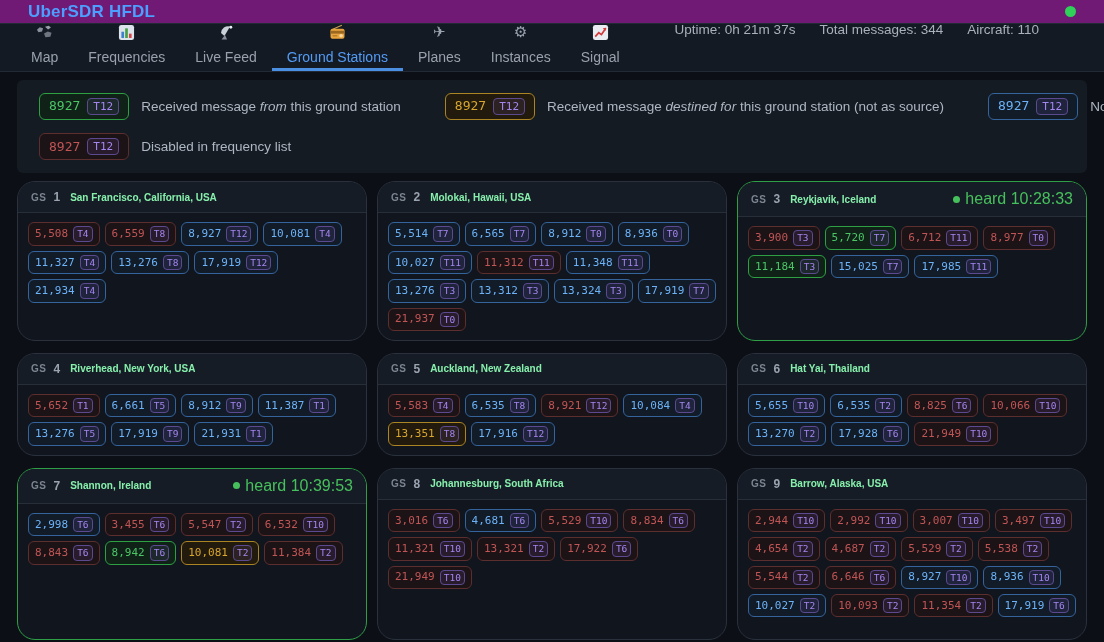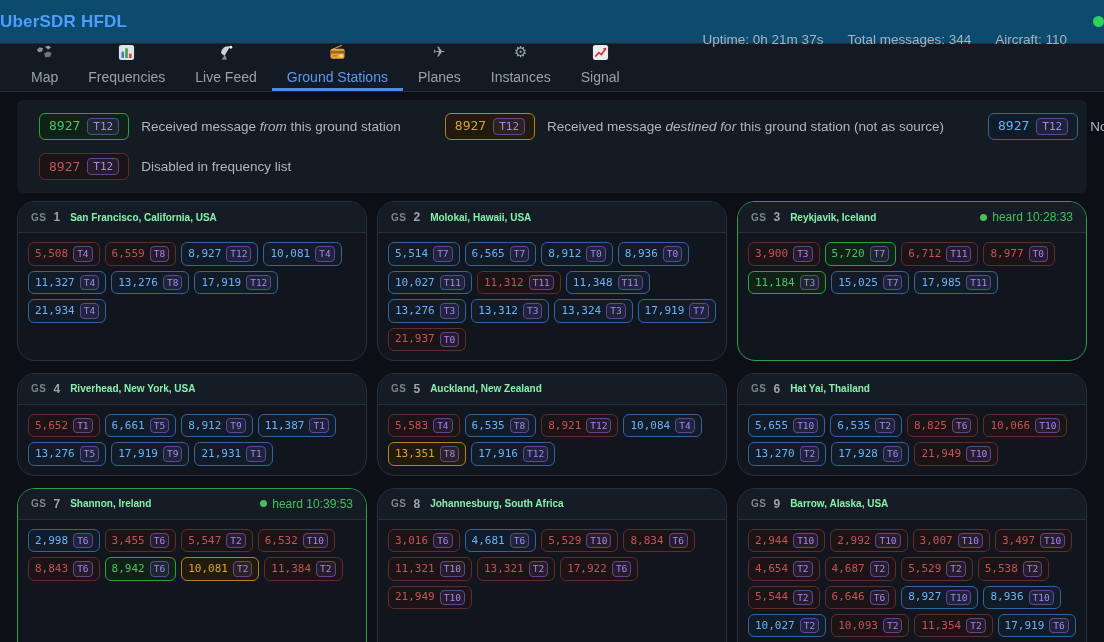--- a/index.html
+++ b/index.html
@@ -5,22 +5,22 @@
   * { box-sizing: border-box; margin: 0; padding: 0; }
   html,body { width:1104px; height:642px; }
   body {
     background:#0c1016;
     font-family:"Liberation Sans", sans-serif;
     overflow:hidden;
     color:#aeb6c2;
   }
   
   .topbar{
-    height:44px; background:#0c4a6e; border-bottom:1px solid #222a35;
-    display:flex; align-items:center; padding:0 0;
+    height:24px; background:#701a75; border-bottom:1px solid #222a35;
+    display:flex; align-items:center; padding:0 28px;
   }
   .app-title{ color:#4d9fff; font-weight:bold; font-size:17px; letter-spacing:.2px; }
   .topstats{ margin-left:auto; display:flex; align-items:center; gap:24px; color:#a9b1bc; font-size:13.5px; }
   .stat-item{ white-space:nowrap; }
   .status-dot{ width:11px; height:11px; border-radius:50%; background:#2fd158; margin-left:2px; }
   
   .navbar{
     height:48px; background:#141a23; border-bottom:1px solid #222a35;
     display:flex; align-items:stretch; padding:0 16px;
   }
@@ -68,21 +68,21 @@
   }
   .card.heard{ border-color:#2e9e47; }
   .card.r0{ min-height:147px; } .card.r1{ min-height:99px; } .card.r2{ min-height:172px; }
   .card-head{
     display:flex; align-items:center; gap:7px; padding:8px 13px;
     background:#161c25; border-bottom:1px solid #272e38;
   }
   .gs-tag{ color:#7b8491; font-size:10px; font-weight:bold; letter-spacing:.5px; }
   .gs-num{ color:#9aa3b0; font-size:12px; font-weight:bold; margin-right:3px; }
   .gs-name{ color:#86efac; font-size:10px; font-weight:bold; white-space:nowrap; overflow:hidden; text-overflow:ellipsis; }
-  .heard-tag{ margin-left:auto; color:#46c05c; font-size:12px; display:flex; align-items:center; gap:5px; white-space:nowrap; }
+  .heard-tag{ margin-left:auto; color:#46c05c; font-size:16px; display:flex; align-items:center; gap:5px; white-space:nowrap; }
   .heard-dot{ width:7px; height:7px; border-radius:50%; background:#46c05c; }
   .card-body{
     padding:9px 10px; display:flex; flex-wrap:wrap; gap:5px 5px; align-content:flex-start;
   }
 </style>
 </head>
 <body>
 
 <header class="topbar">
   <span class="app-title">UberSDR HFDL</span>

